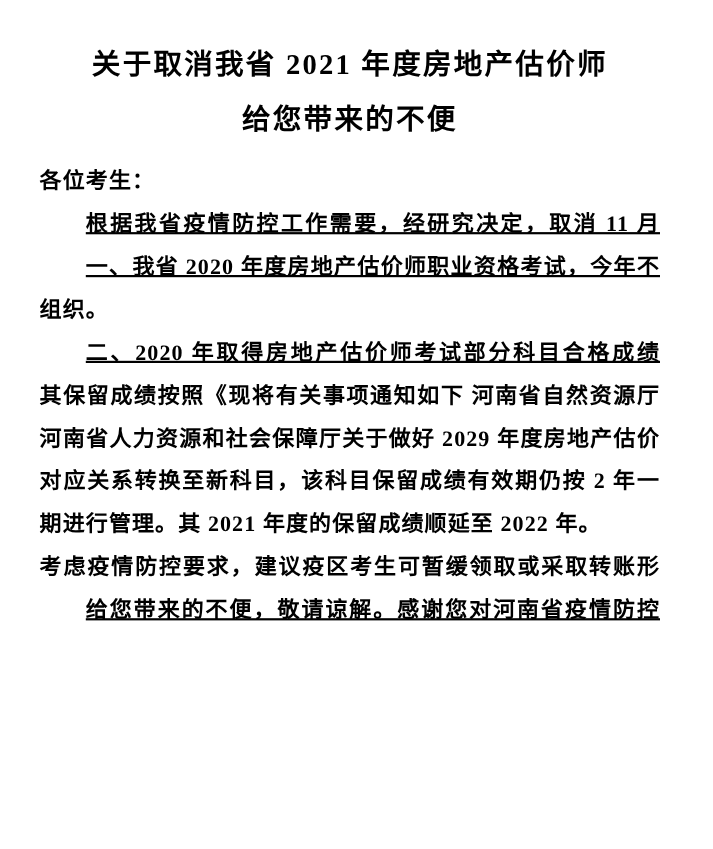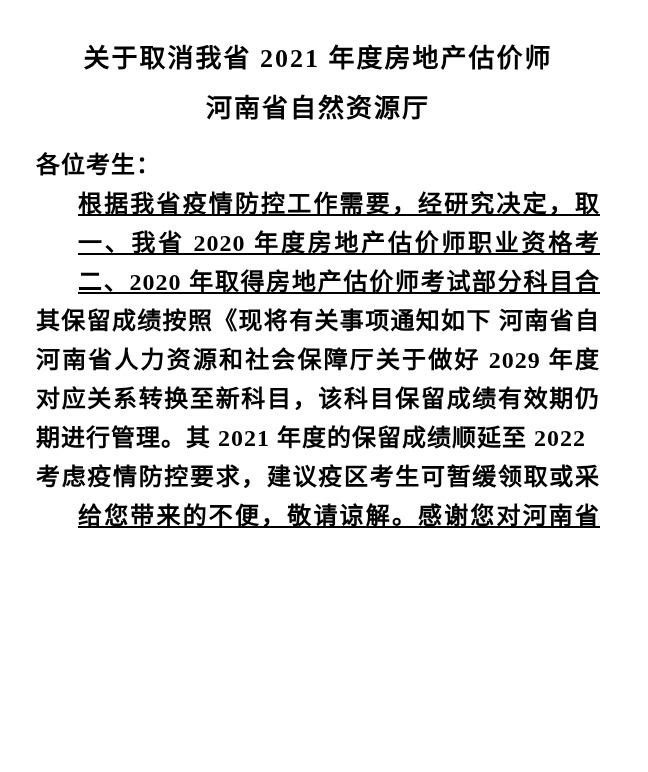--- a/index.html
+++ b/index.html
@@ -27,21 +27,21 @@
     line-height: 50px;
     letter-spacing: 2px;
     font-weight: bold;
   }
   .title-line {
     display: block;
     white-space: nowrap;
   }
   .body-text {
     margin-top: 12px;
-    font-size: 24px;
+    font-size: 20px;
     line-height: 39px;
     letter-spacing: 1px;
   }
   .line {
     text-align: left;
     height: 39px;
     overflow: hidden;
   }
   .just {
     text-align: justify;
@@ -53,27 +53,28 @@
     text-decoration: underline;
   }
 </style>
 </head>
 <body>
 
 <div class="page">
 
   <h1 class="title">
     <span class="title-line">关于取消我省 2021 年度房地产估价师</span>
-    <span class="title-line">河南省自然资源厅</span>
+    <span class="title-line">给您带来的不便</span>
   </h1>
 
   <div class="body-text">
     <div class="line">各位考生：</div>
     <div class="line indent just">根据我省疫情防控工作需要，经研究决定，取消 11 月 13</div>
     <div class="line indent just">一、我省 2020 年度房地产估价师职业资格考试，今年不再</div>
+    <div class="line">组织。</div>
     <div class="line indent just">二、2020 年取得房地产估价师考试部分科目合格成绩的，</div>
     <div class="line just">其保留成绩按照《现将有关事项通知如下 河南省自然资源厅</div>
     <div class="line just">河南省人力资源和社会保障厅关于做好 2029 年度房地产估价师</div>
     <div class="line just">对应关系转换至新科目，该科目保留成绩有效期仍按 2 年一个周</div>
     <div class="line">期进行管理。其 2021 年度的保留成绩顺延至 2022 年。</div>
     <div class="line just">考虑疫情防控要求，建议疫区考生可暂缓领取或采取转账形式。</div>
     <div class="line indent just">给您带来的不便，敬请谅解。感谢您对河南省疫情防控工作</div>
   </div>
 
 </div>

